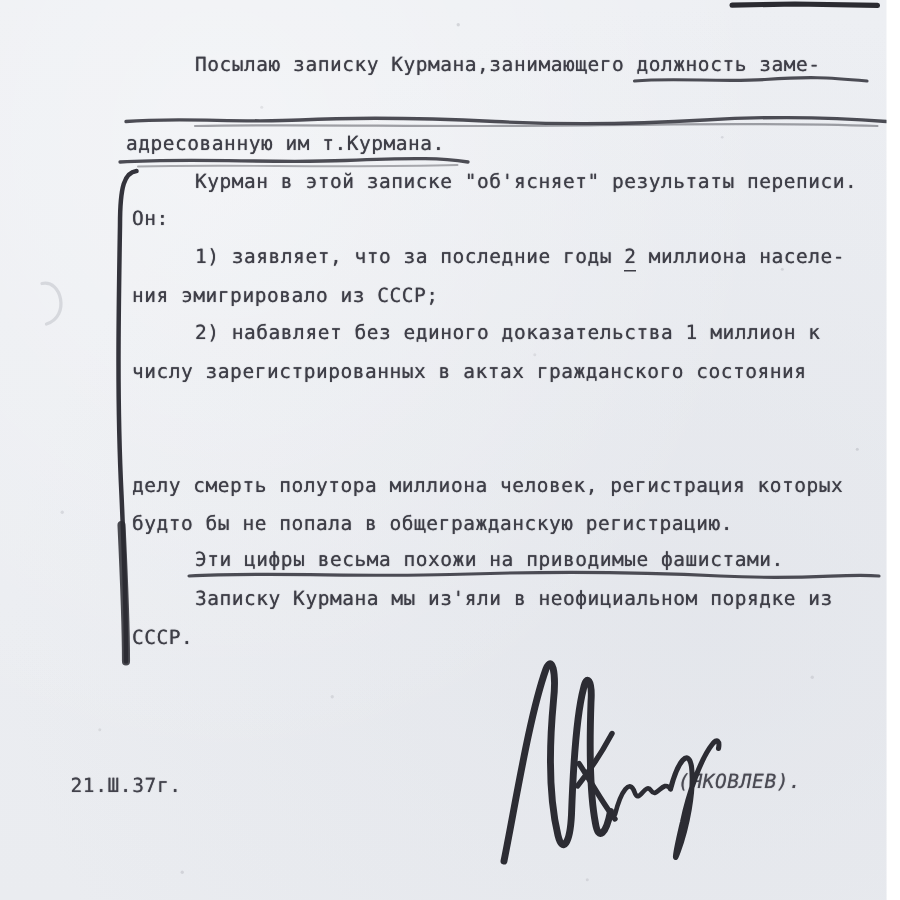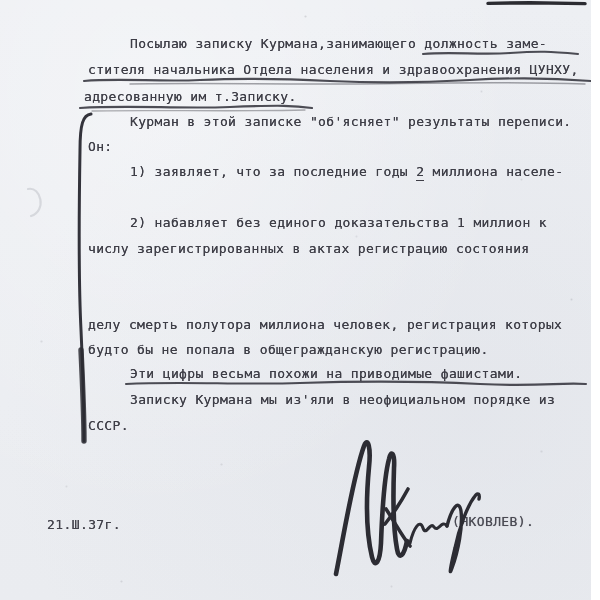--- a/index.html
+++ b/index.html
@@ -13,21 +13,21 @@
     font-family:"DejaVu Sans Mono","Liberation Mono",monospace;
   }
   .ln{
     position:absolute;left:88px;white-space:pre;
     font-size:13px;letter-spacing:.35px;line-height:16px;
     color:#3e3e47;text-shadow:0 0 .6px rgba(50,50,60,.85);
   }
   .in{left:130px;}
   .numu{border-bottom:1.7px solid #3e3e47;padding-bottom:1px;}
   .sig-date{position:absolute;left:47px;top:517px;font-size:13px;letter-spacing:.4px;color:#42424b;text-shadow:0 0 .6px rgba(50,50,60,.8);}
-  .sig-name{position:absolute;left:452px;top:514px;font-size:13px;letter-spacing:.4px;color:#4a4a53;text-shadow:0 0 .7px rgba(60,60,70,.7);}
+  .sig-name{position:absolute;left:452px;top:514px;font-size:13px;letter-spacing:.4px;color:#4a4a53;text-shadow:0 0 .7px rgba(60,60,70,.7);font-style:italic;}
   svg.overlay{position:absolute;left:0;top:0;width:600px;height:600px;pointer-events:none;}
   .speck{position:absolute;left:0;top:0;width:1px;height:1px;border-radius:50%;
     box-shadow:
       305px 16px 0 .6px rgba(70,70,82,.16),
       521px 179px 0 .5px rgba(70,70,82,.14),
       41px 341px 0 .6px rgba(70,70,82,.13),
       571px 299px 0 .5px rgba(70,70,82,.15),
       221px 464px 0 .6px rgba(70,70,82,.12),
       121px 581px 0 .6px rgba(70,70,82,.14),
       481px 91px 0 .4px rgba(70,70,82,.13),
@@ -58,27 +58,27 @@
     <path d="M84,81 C120,78 160,82 200,80 S280,78.5 330,81 S420,83 470,80 S560,78.5 591,81" stroke="#3a3a42" stroke-width="2.2" fill="none" stroke-linecap="round" opacity=".9"></path>
     <path d="M130,84 C200,82.5 300,85 400,83.5 S540,82.5 585,84" stroke="#3a3a42" stroke-width="1.4" fill="none" stroke-linecap="round" opacity=".45"></path>
 
     <path d="M80,108 C130,105 180,109 230,107 S295,105.5 312,108" stroke="#3a3a42" stroke-width="2.2" fill="none" stroke-linecap="round" opacity=".9"></path>
     <path d="M92,111 C150,109.5 230,112 305,110" stroke="#3a3a42" stroke-width="1.3" fill="none" stroke-linecap="round" opacity=".4"></path>
 
     <path d="M126,384 C180,381 240,385 300,383 S420,381 480,384 S562,382 586,384" stroke="#3a3a42" stroke-width="2.1" fill="none" stroke-linecap="round" opacity=".9"></path>
   </svg>
 
   <div class="ln in" style="top:36px">Посылаю записку Курмана,занимающего должность заме-</div>
-  <div class="ln" style="top:62px">стителя начальника Отдела населения и здравоохранения ЦУНХУ,</div>
-  <div class="ln" style="top:89px;left:84px">адресованную им т.Записку.</div>
+  <div class="ln" style="top:89px;left:84px">адресованную им т.Курмана.</div>
   <div class="ln in" style="top:114px">Курман в этой записке "об'ясняет" результаты переписи.</div>
   <div class="ln" style="top:139px">Он:</div>
   <div class="ln in" style="top:164px"><span>1) заявляет, что за последние годы </span><span class="numu">2</span><span> миллиона населе-</span></div>
+  <div class="ln" style="top:190px">ния эмигрировало из СССР;</div>
   <div class="ln in" style="top:215px">2) набавляет без единого доказательства 1 миллион к</div>
-  <div class="ln" style="top:241px">числу зарегистрированных в актах регистрацию состояния</div>
+  <div class="ln" style="top:241px">числу зарегистрированных в актах гражданского состояния</div>
   <div class="ln" style="top:342px">будто бы не попала в общегражданскую регистрацию.</div>
   <div class="ln" style="top:317px">делу смерть полутора миллиона человек, регистрация которых</div>
   <div class="ln in" style="top:392px">Записку Курмана мы из'яли в неофициальном порядке из</div>
   <div class="ln in" style="top:366px">Эти цифры весьма похожи на приводимые фашистами.</div>
   <div class="ln" style="top:418px">СССР.</div>
 
   <div class="sig-date">21.Ш.37г.</div>
   <div class="sig-name">(ЯКОВЛЕВ).</div>
 
   <svg class="overlay" viewBox="0 0 600 600">

